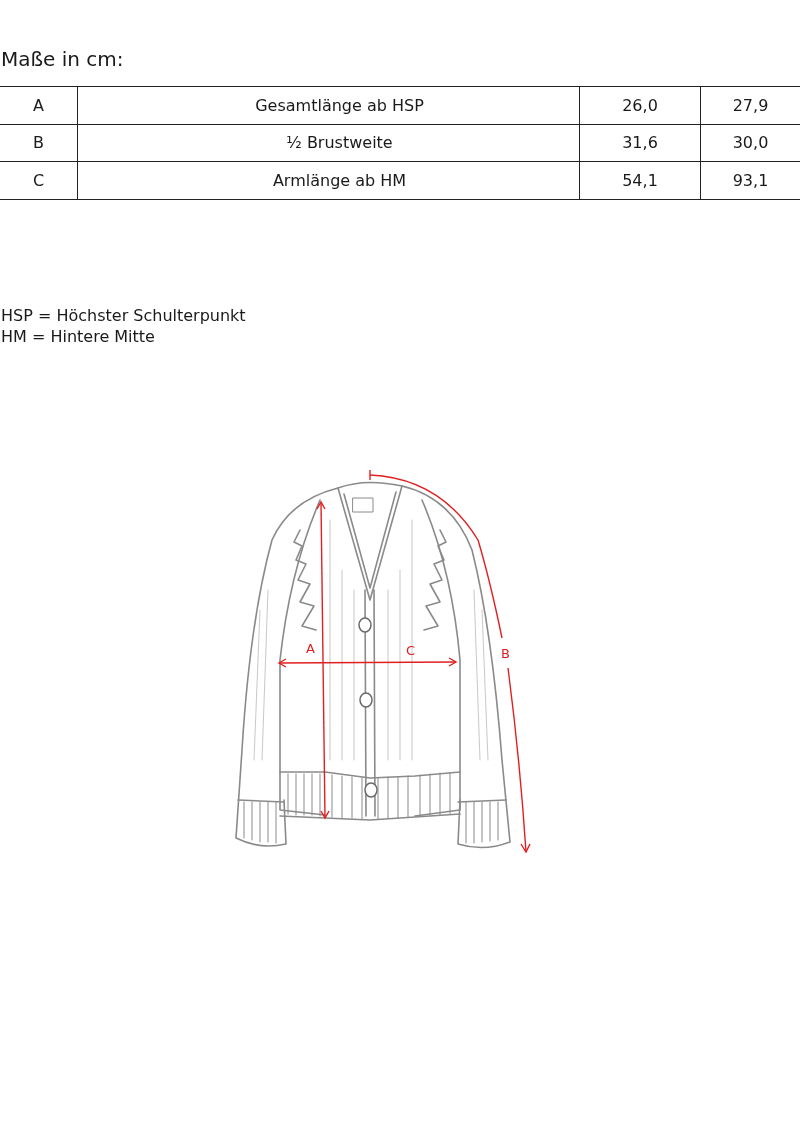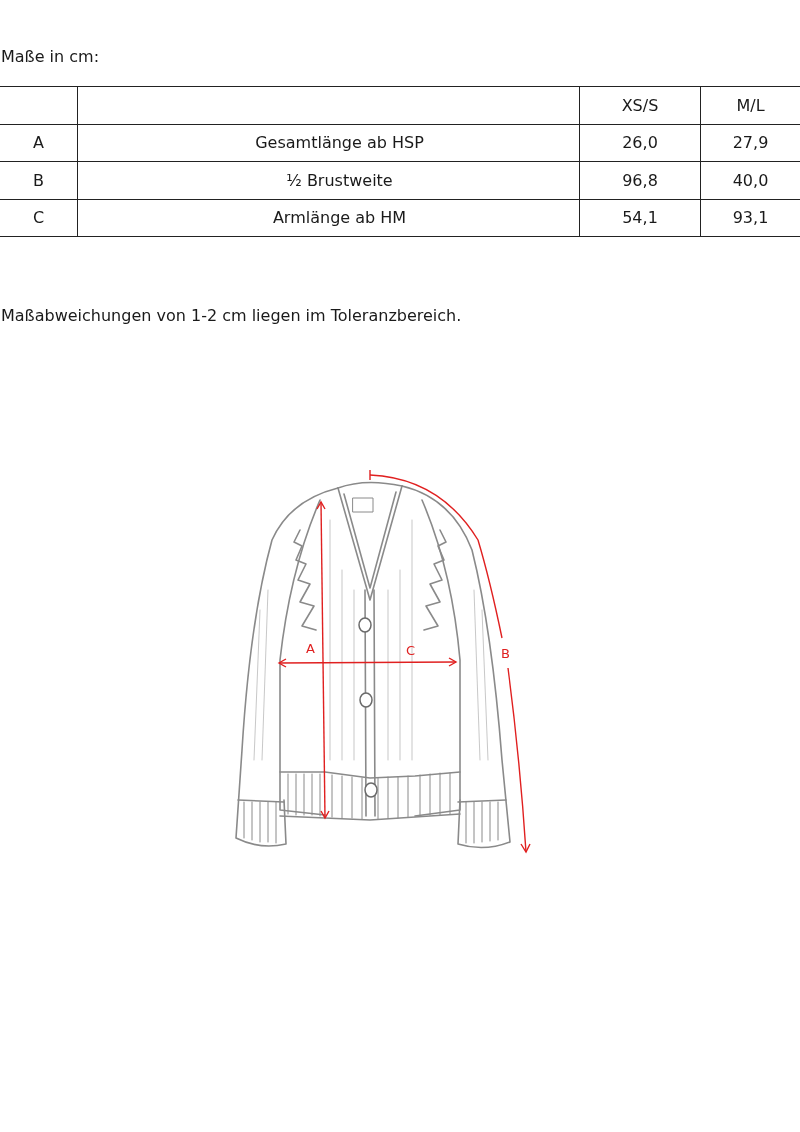--- a/index.html
+++ b/index.html
@@ -1,67 +1,62 @@
 <!DOCTYPE html>
 <html><head>
 <meta charset="utf-8">
 <style>
   html, body { margin:0; padding:0; background:#ffffff; }
   body { width:800px; height:1132px; position:relative; overflow:hidden;
          font-family:"DejaVu Sans", sans-serif; color:#1a1a1a; }
-  .title { position:absolute; left:1px; top:47px; font-size:16px; }
+  .title { position:absolute; left:1px; top:47px; font-size:20px; }
   table.sizes { position:absolute; left:0; top:86px; width:800px;
                 border-collapse:collapse; font-size:16px; }
   table.sizes td { border-top:1.5px solid #222; border-bottom:1.5px solid #222;
                    height:36.5px; padding:0; vertical-align:middle; }
   table.sizes td + td { border-left:1.5px solid #222; }
   td.c-key { width:77px; text-align:center; }
   td.c-desc { width:479px; padding-left:22px !important; text-align:center; }
   td.c-xs { width:120px; text-align:center; }
   td.c-ml { text-align:center; }
   .notes { position:absolute; left:1px; top:305px; font-size:16px; line-height:21px; }
   .notes div { white-space:nowrap; }
   .sketch { position:absolute; left:220px; top:460px; width:330px; height:420px; }
 </style>
 </head>
 <body>
 
 <div class="title">Maße in cm:</div>
 
 <table class="sizes">
   <tbody>
-      <tr>
-    <td class="c-key"></td>
-    <td class="c-desc"></td>
-    <td class="c-xs">XS/S</td>
-    <td class="c-ml">M/L</td>
-  </tr>
   <tr>
     <td class="c-key">A</td>
     <td class="c-desc">Gesamtlänge ab HSP</td>
     <td class="c-xs">26,0</td>
     <td class="c-ml">27,9</td>
   </tr>
   <tr>
     <td class="c-key">B</td>
     <td class="c-desc">½ Brustweite</td>
-    <td class="c-xs">96,8</td>
-    <td class="c-ml">40,0</td>
+    <td class="c-xs">31,6</td>
+    <td class="c-ml">30,0</td>
   </tr>
   <tr>
     <td class="c-key">C</td>
     <td class="c-desc">Armlänge ab HM</td>
     <td class="c-xs">54,1</td>
     <td class="c-ml">93,1</td>
   </tr>
 </tbody>
   </table>
 
 <div class="notes">
-  <div>Maßabweichungen von 1-2 cm liegen im Toleranzbereich.</div>
+  <div>HSP = Höchster Schulterpunkt</div>
+  <div>HM = Hintere Mitte</div>
 </div>
 
 <svg class="sketch" viewBox="0 0 330 420" xmlns="http://www.w3.org/2000/svg">
   <g fill="none" stroke="#8a8a8a" stroke-width="1.6" stroke-linecap="round" stroke-linejoin="round">
 
     <path d="M118 28 Q145 18 182 26"></path>
     <path d="M118 28 L150 140 L182 26"></path>
     <path d="M124 34 L150 128 L176 32"></path>
     <rect x="133" y="38" width="20" height="14" stroke-width="1"></rect>
 

